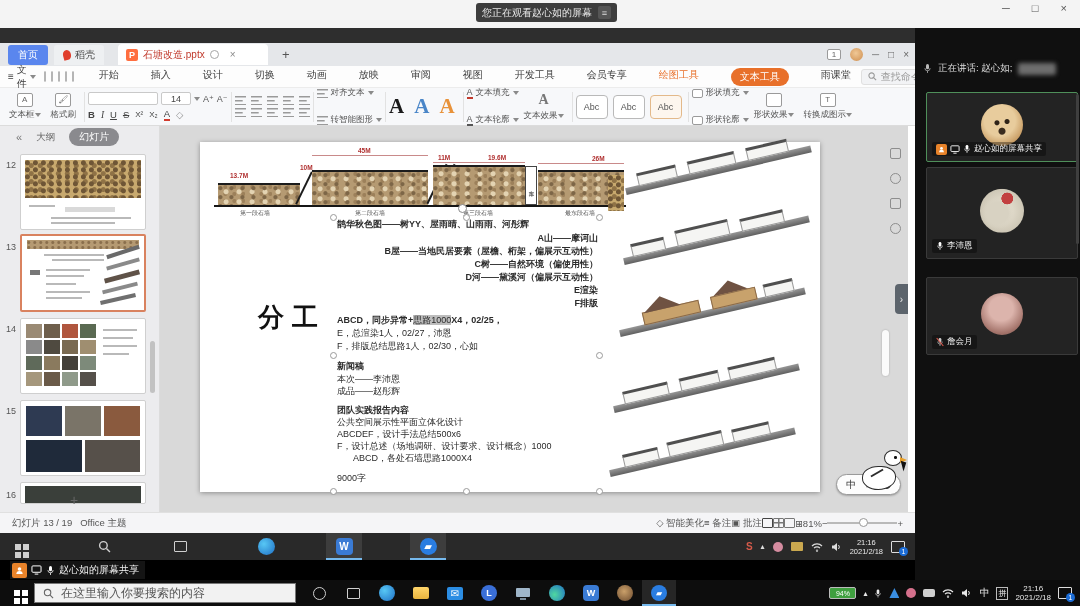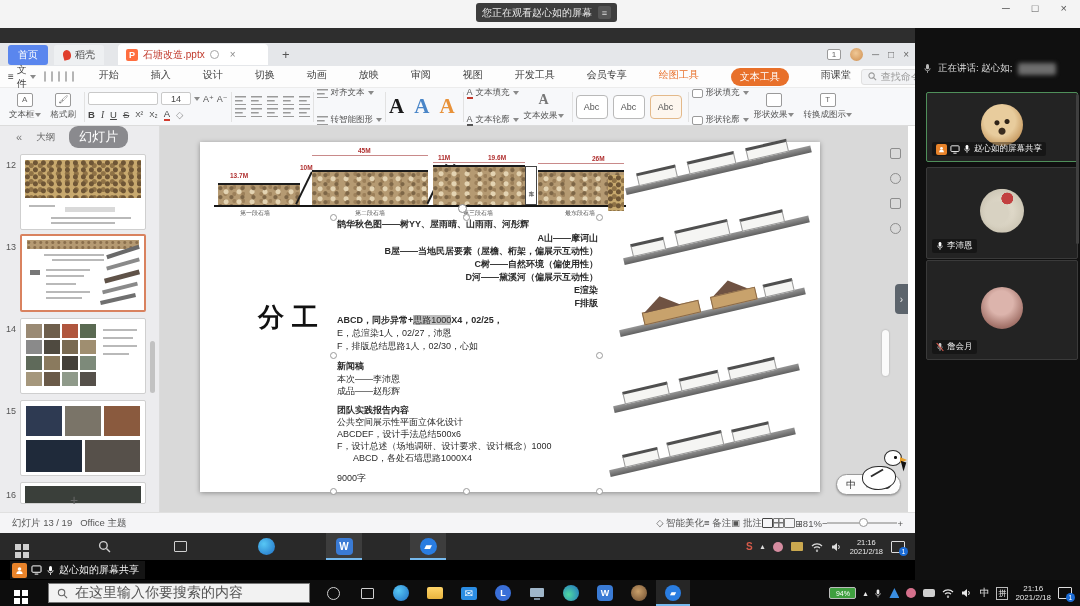--- a/index.html
+++ b/index.html
@@ -73,21 +73,21 @@
      linear-gradient(#9a9a9a 0 0) 0 8px/100% 1.5px no-repeat}
   .stacklbl{display:flex;flex-direction:column;gap:15px;align-items:flex-start}
   .stacklbl span{display:flex;align-items:center;gap:3px}
   .bigA{font-size:21px;font-weight:bold;font-family:"Liberation Serif",serif}
   .abc{width:32px;height:24px;border:1px solid #b9b9b9;border-radius:4px;background:#fff;font-size:9px;color:#555;
        display:flex;align-items:center;justify-content:center}
 
   
   .lpanel{position:absolute;left:0;top:98px;width:160px;height:386px;background:#ececee;border-right:1px solid #dcdcdc}
   .lp-head{display:flex;align-items:center;gap:14px;height:22px;padding-left:16px;font-size:9.5px;color:#666}
-  .lp-pill{background:#8a8a8e;color:#fff;border-radius:9px;padding:2px 10px;font-size:13px}
+  .lp-pill{background:#8a8a8e;color:#fff;border-radius:9px;padding:2px 10px;font-size:10px}
   .thumb{position:absolute;left:20px;width:126px;background:#fff;border:1px solid #cfcfcf;border-radius:2px;overflow:hidden}
   .tnum{position:absolute;left:6px;font-size:9px;color:#555}
   .tline{position:absolute;background:#b9b9b9;height:2px}
   .lp-scroll{position:absolute;right:4px;top:215px;width:5px;height:52px;background:#c2c2c2;border-radius:3px}
   .lp-add{position:absolute;left:70px;bottom:4px;font-size:14px;color:#666}
 
   
   .canvas{position:absolute;left:160px;top:98px;width:748px;height:386px;background:#d9d9d9;overflow:hidden}
   .slide{position:absolute;left:40px;top:16px;width:620px;height:350px;background:#fff;box-shadow:0 1px 5px rgba(0,0,0,.35)}
 
@@ -176,22 +176,22 @@
   .blur{width:38px;height:12px;background:#6d6d6d;filter:blur(2px);border-radius:2px}
   .tile{position:absolute;left:11px;width:152px;background:#232323;border:1px solid #3a3a3a;border-radius:2px}
   .tile.speaking{border-color:#4f8f5a}
   .tavatar{position:absolute;left:50%;top:50%;transform:translate(-50%,-55%);border-radius:50%}
   .tlabel{position:absolute;left:5px;bottom:5px;display:flex;align-items:center;gap:3px;color:#eee;font-size:8.5px;
           background:rgba(0,0,0,.35);padding:1px 4px;border-radius:2px;white-space:nowrap}
   .mp-scroll{position:absolute;right:1px;top:66px;width:3px;height:150px;background:#3f3f3f;border-radius:2px}
 
   
   .otaskbar{position:absolute;left:0;top:580px;width:1080px;height:26px;background:#0d0d0d;display:flex;align-items:center}
-  .osearch{margin-left:14px;width:262px;height:20px;background:#f2f2f2;border:1px solid #777;display:flex;align-items:center;
-           gap:7px;padding:0 8px;font-size:14px;color:#555}
+  .osearch{margin-left:0;width:262px;height:20px;background:#f2f2f2;border:1px solid #777;display:flex;align-items:center;
+           gap:7px;padding:0 8px;font-size:12px;color:#555}
   .ring{width:13px;height:13px;border:1.5px solid #cfcfcf;border-radius:50%}
   .tvico{width:13px;height:11px;border:1.5px solid #cfcfcf;border-radius:1px}
   .oapp{width:34px;height:26px;display:flex;align-items:center;justify-content:center}
   .oapp.active{background:#262626;box-shadow:inset 0 -2px 0 #76b9ed}
   .battery{width:27px;height:12px;border:1px solid #bbb;border-radius:2px;background:#3f9f3f;color:#fff;font-size:7px;
            display:flex;align-items:center;justify-content:center}
   .otray{margin-left:auto;display:flex;align-items:center;gap:7px;padding-right:8px;color:#e8e8e8;font-size:9px}
   .imebox{border:1px solid #bbb;font-size:8px;padding:0 1px;color:#eee}
 </style>
 </head>
@@ -715,21 +715,21 @@
       <div class="tlabel">
         <svg width="8" height="10" viewBox="0 0 12 14">
             <rect x="4" y="1" width="4" height="7" rx="2" fill="#fff"></rect>
             <path d="M2.5 6.5a3.5 3.5 0 0 0 7 0" fill="none" stroke="#fff"></path>
             <line x1="6" y1="10" x2="6" y2="13" stroke="#fff"></line>
           </svg>
         <span>李沛恩</span>
       </div>
     </div>
 
-    <div class="tile" style="top:232px;height:100px">
+    <div class="tile" style="top:249px;height:78px">
       <div class="tavatar" style="width:42px;height:42px;background:radial-gradient(circle at 48% 38%,#dcb4ac 0 35%,#a5756c 70%,#6f4a44)"></div>
       <div class="tlabel">
         <svg width="8" height="10" viewBox="0 0 12 14">
             <rect x="4" y="1" width="4" height="7" rx="2" fill="#ccc"></rect>
             <path d="M2.5 6.5a3.5 3.5 0 0 0 7 0" fill="none" stroke="#ccc"></path>
             <line x1="6" y1="10" x2="6" y2="13" stroke="#ccc"></line>
             <line x1="1" y1="1" x2="11" y2="13" stroke="#e05a4e" stroke-width="1.6"></line>
           </svg>
         <span>詹会月</span>
       </div>

